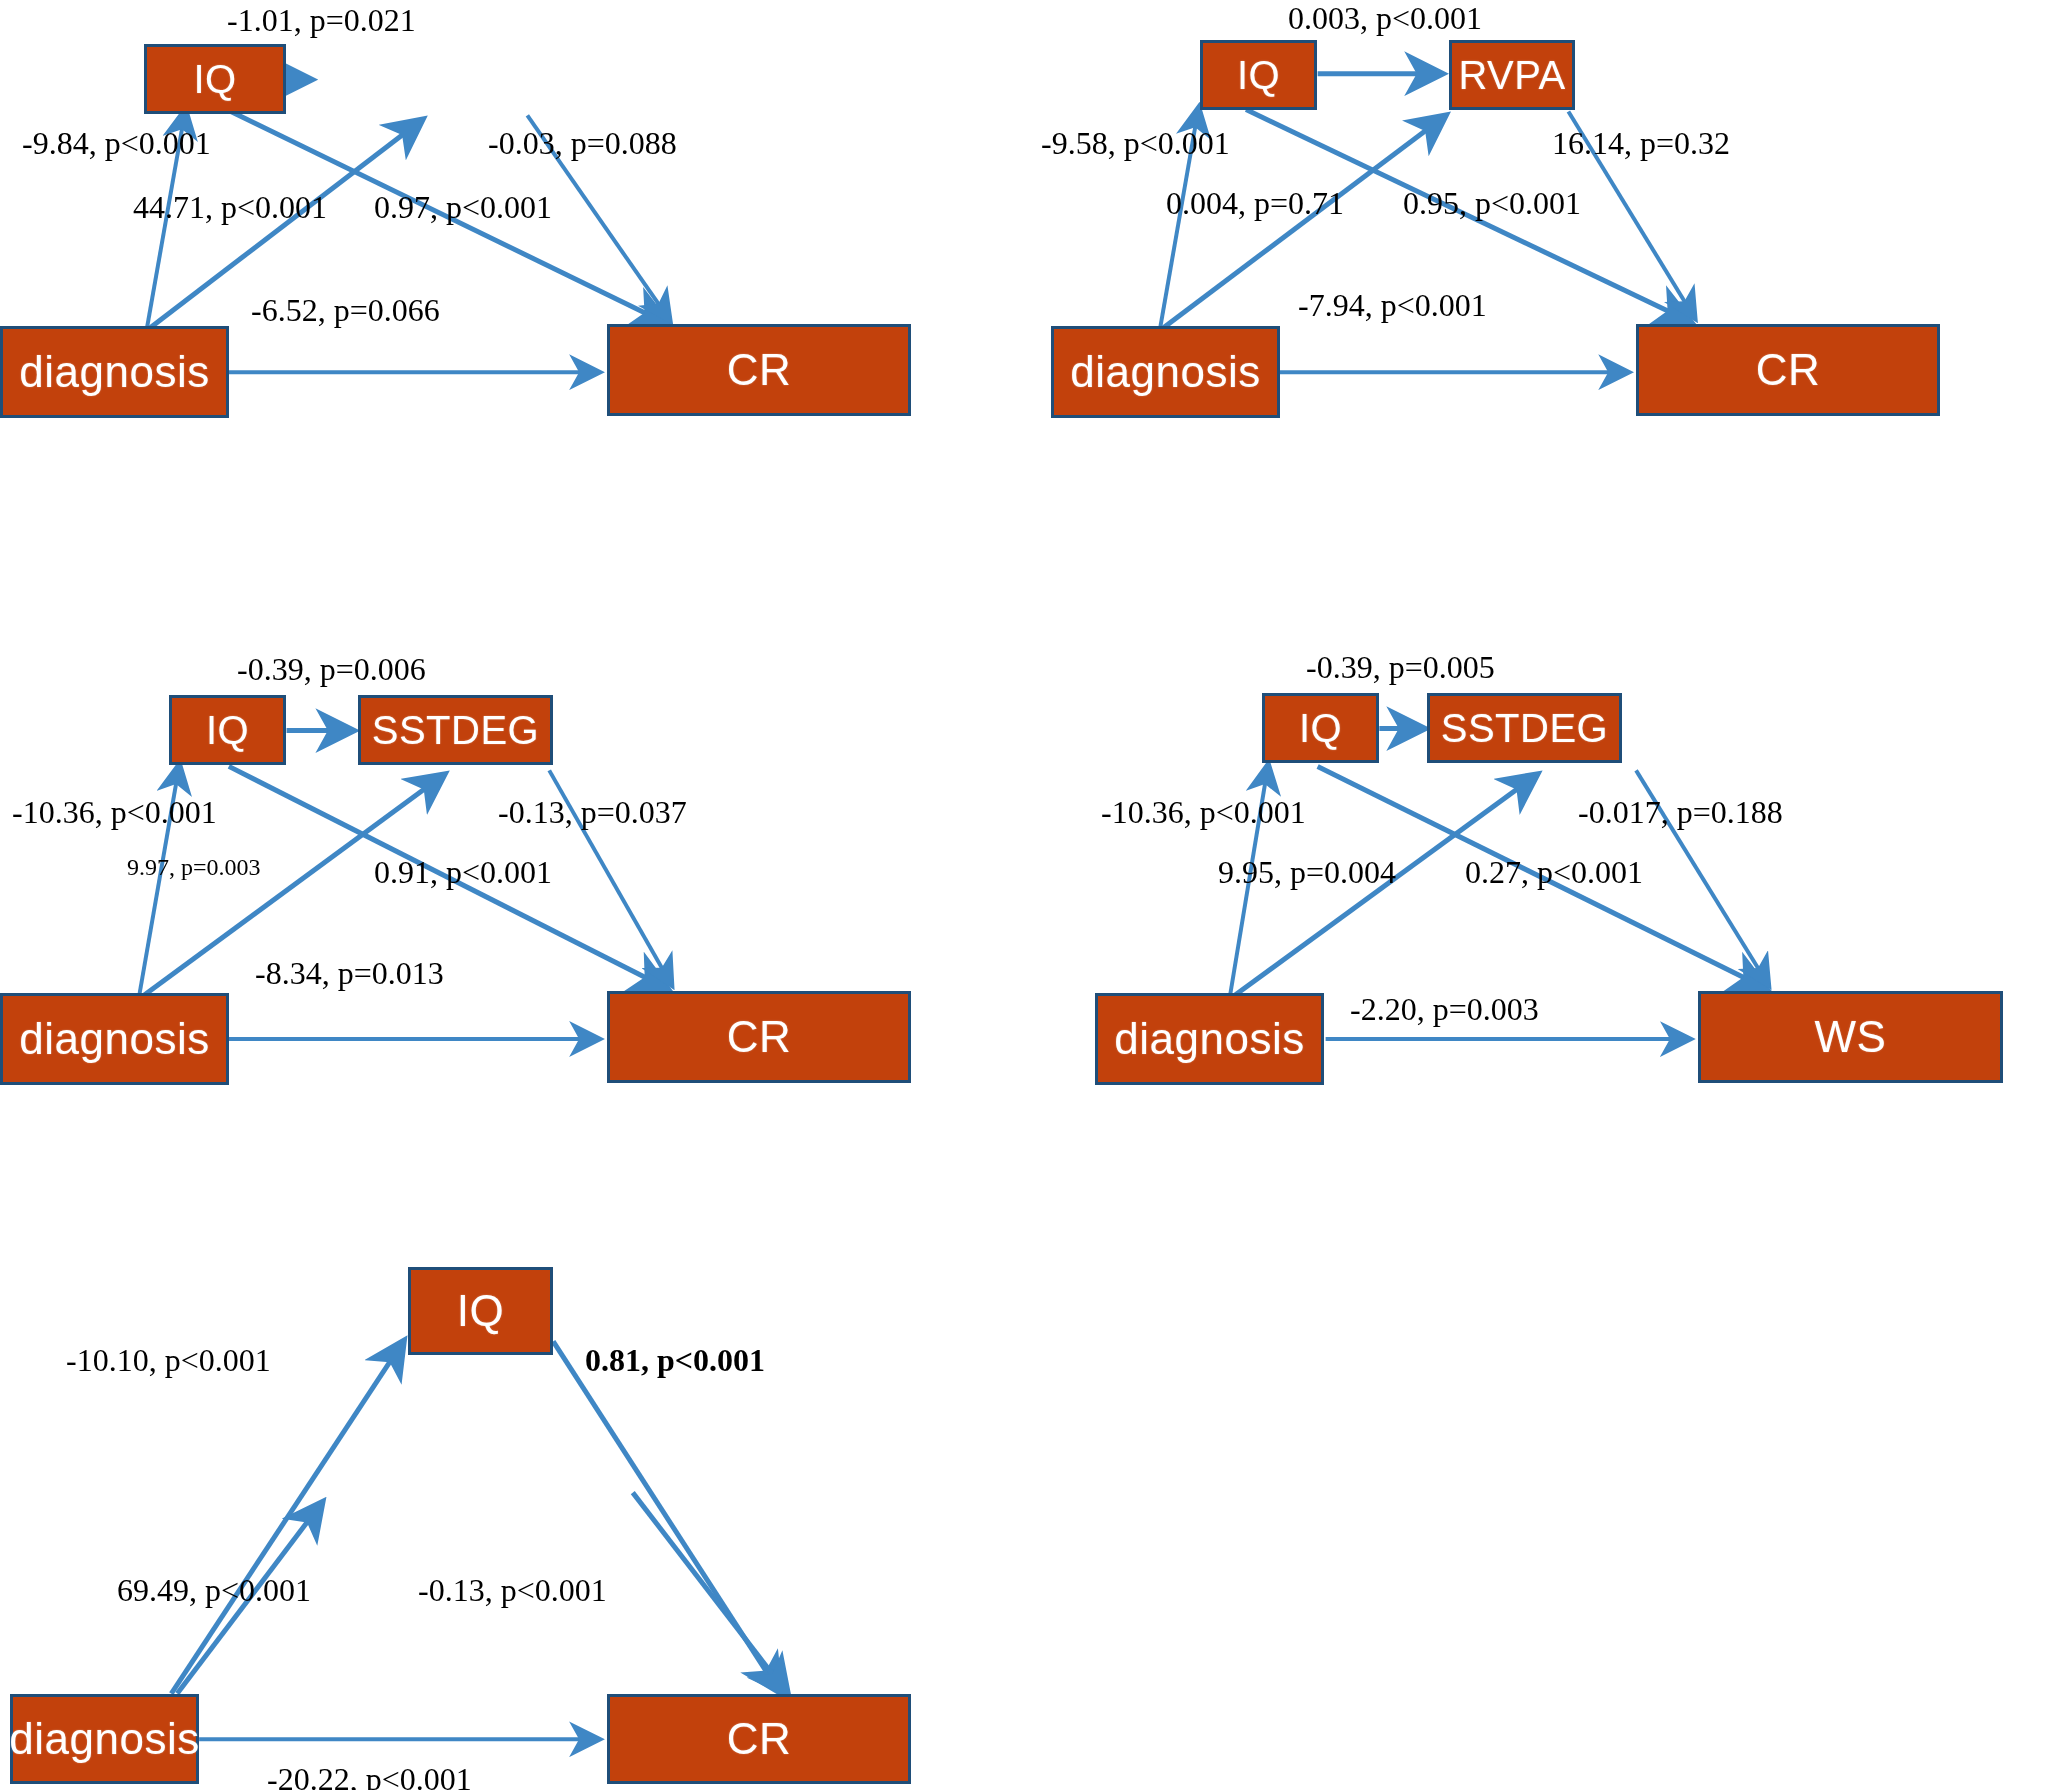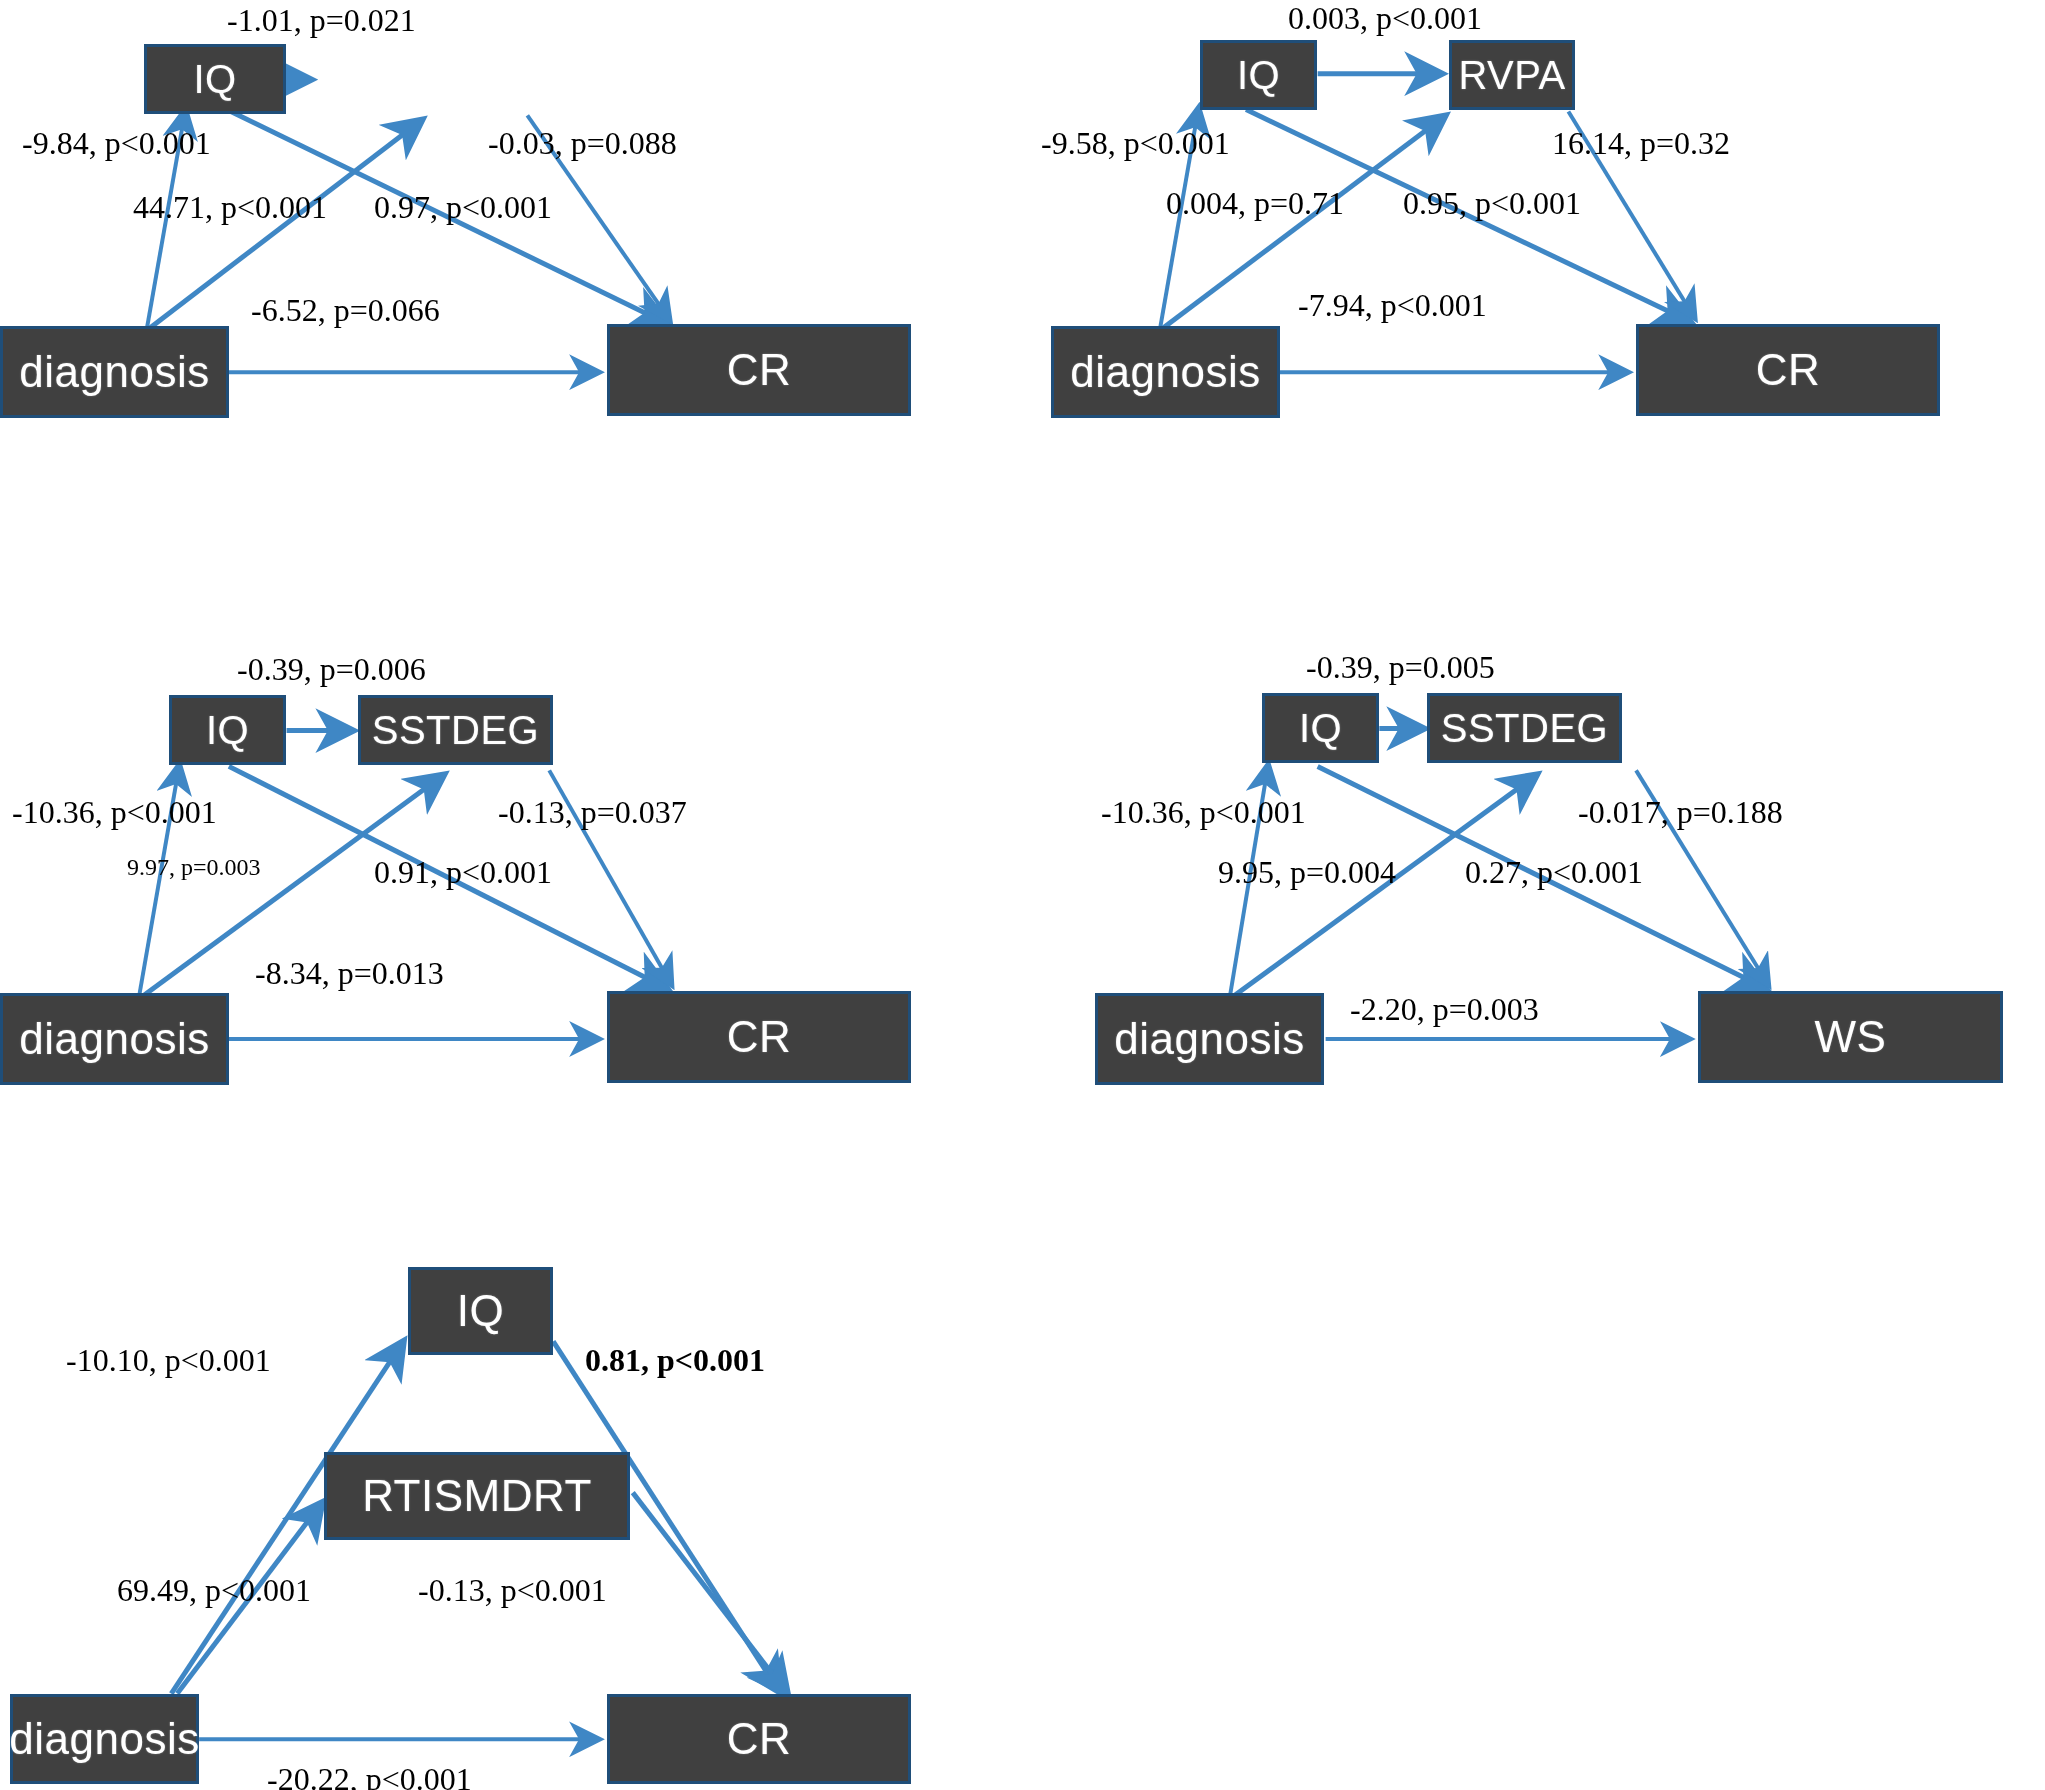--- a/index.html
+++ b/index.html
@@ -22,21 +22,21 @@
   }
   .panel svg {
     position: absolute;
     left: 0;
     top: 0;
     overflow: visible;
   }
   .node {
     position: absolute;
     box-sizing: border-box;
-    background: #404040;
+    background: #c2410c;
     border: 3px solid #1f4e79;
     color: #ffffff;
     display: flex;
     align-items: center;
     justify-content: center;
     font-family: "Liberation Sans", sans-serif;
     font-weight: 400;
     letter-spacing: 0.5px;
     text-shadow: 0 0 2px rgba(255,255,255,0.35);
     z-index: 3;
@@ -226,23 +226,20 @@
 
         <line x1="636" y1="250" x2="790" y2="450" stroke-width="5"></line>
 
         <line x1="200" y1="498" x2="600" y2="498" stroke-width="4"></line>
       </g>
     </svg>
 
     <div class="node" style="left:408px; top:23px; width:145px; height:88px; font-size:44px;">
       <span>IQ</span>
     </div>
-    <div class="node" style="left:324px; top:208px; width:306px; height:88px; font-size:44px;">
-      <span>RTISMDRT</span>
-    </div>
     <div class="node" style="left:10px; top:450px; width:189px; height:90px; font-size:44px;">
       <span>diagnosis</span>
     </div>
     <div class="node" style="left:607px; top:450px; width:304px; height:90px; font-size:44px;">
       <span>CR</span>
     </div>
 
     <div class="edge-label" style="left:66px; top:98px; font-size:32px;">-10.10, p&lt;0.001</div>
     <div class="edge-label" style="left:585px; top:98px; font-size:32px;font-weight:bold;">0.81, p&lt;0.001</div>
     <div class="edge-label" style="left:117px; top:328px; font-size:32px;">69.49, p&lt;0.001</div>

